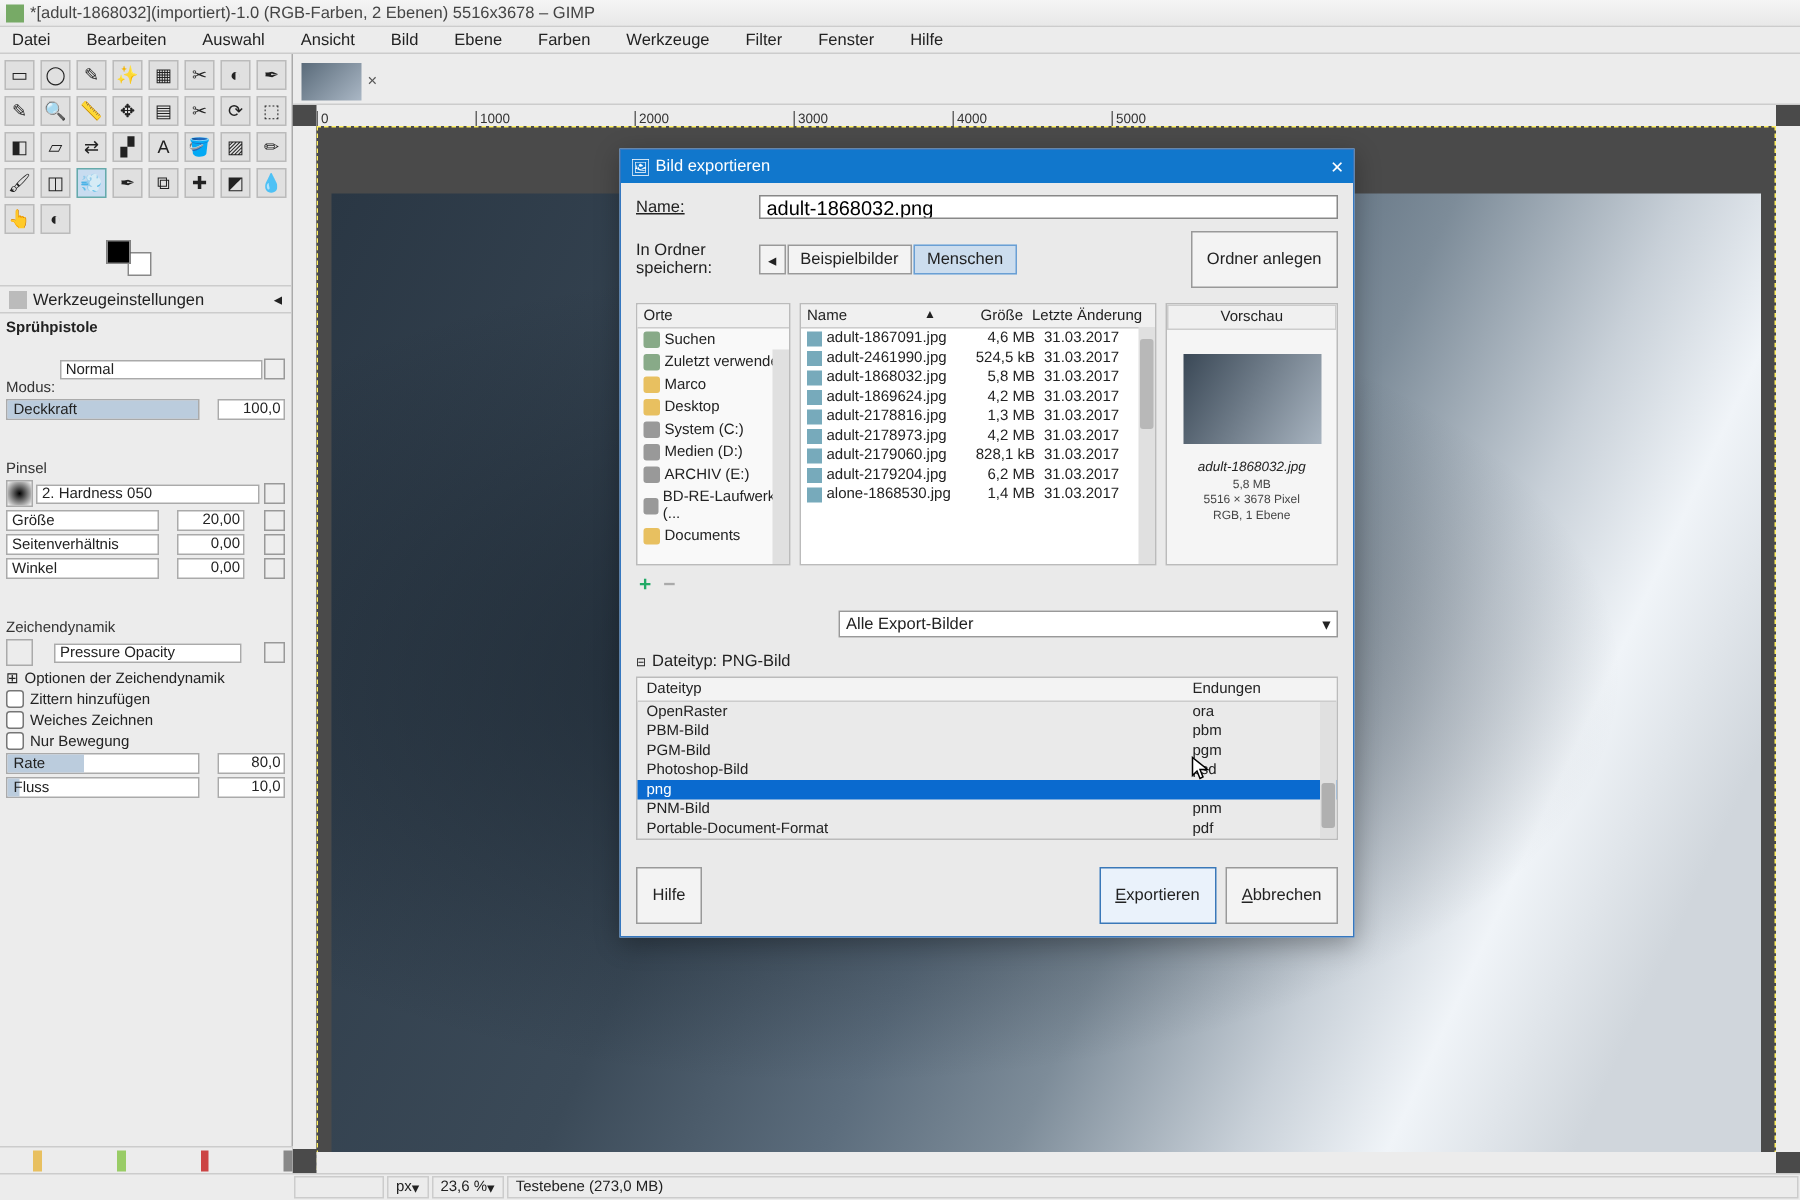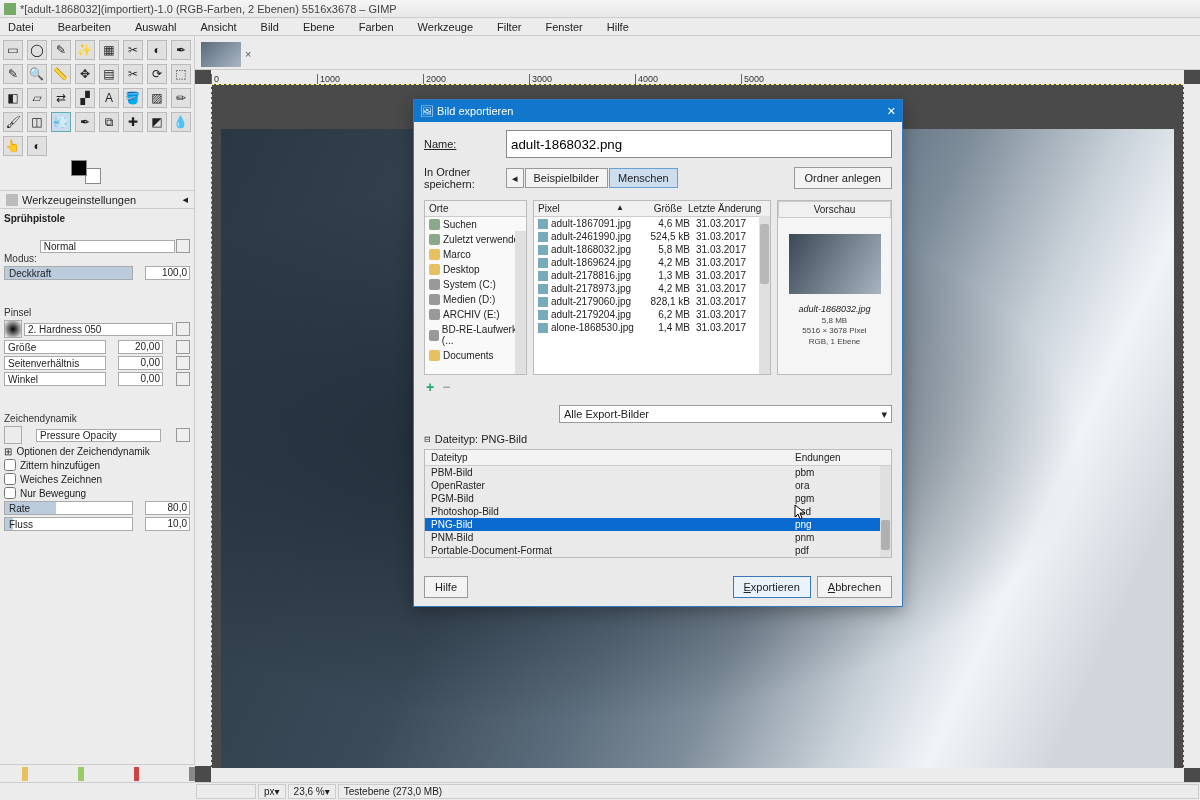--- a/index.html
+++ b/index.html
@@ -61,26 +61,26 @@
 .task-icons{height:18px;display:flex;gap:50px;padding-left:22px;align-items:center;}
 .task-icons .ti{width:14px;height:14px;background:#c90;}
 
 
 .dialog { position:absolute; top:99px; left:413px; width:490px; background:#eaeaea; border:1px solid #3577bf; box-shadow:0 4px 16px rgba(0,0,0,0.3); }
 .dlg-title { background:#1177cc; color:#fff; height:22px; display:flex; align-items:center; padding:0 6px; font-size:11px;}
 .dlg-title .x { margin-left:auto; cursor:default;}
 .dlg-body { padding:8px 10px; }
 .dlg-row { display:flex; align-items:center; margin-bottom:8px; }
 .dlg-label { width:82px; text-decoration:underline; }
-.dlg-input { flex:1; height:28px; border:1px solid #888; background:#fff; padding:0 4px;}
+.dlg-input { flex:1; height:16px; border:1px solid #888; background:#fff; padding:0 4px;}
 .crumb-row { display:flex; align-items:center; margin-bottom:10px;}
 .crumb { border:1px solid #999; padding:2px 8px; margin-right:1px; background:#f3f3f3; height:20px; display:flex;align-items:center;}
 .crumb.first{padding:2px 5px;}
 .crumb.sel { background:#cde; border-color:#6a9fd4;}
-.btn { border:1px solid #999; background:#f3f3f3; padding:3px 10px; height:22px; display:flex;align-items:center;}
+.btn { border:1px solid #999; background:#f3f3f3; padding:3px 10px; height:38px; display:flex;align-items:center;}
 .btn.primary{border:1px solid #3a78b8;background:#eaf2fb;}
 
 .browser { display:flex; gap:6px; }
 .places { width:103px; border:1px solid #bbb; background:#f9f9f9; height:175px; display:flex; flex-direction:column;}
 .places-hd, .files-hd { background:#f0f0f0; border-bottom:1px solid #ccc; padding:2px 4px; font-size:10px; display:flex;}
 .place-item { padding:2px 4px; display:flex; align-items:center; gap:3px; font-size:10px;}
 .place-item .ico{width:11px;height:11px;background:#8a8;border-radius:2px;}
 .place-item .ico.y{background:#e8c060;}
 .place-item .ico.d{background:#999;}
 .places-sb{width:11px;background:#e0e0e0;position:absolute;right:0;top:14px;bottom:0;}
@@ -398,21 +398,21 @@
           </div>
         </div>
         <div class="places-add">
           <span>+</span>
           <span class="minus">−</span>
         </div>
       </div>
 
       <div class="files">
         <div class="files-hd">
-          <span class="col-name">Pixel</span>
+          <span class="col-name">Name</span>
           <span style="font-size:8px">▲</span>
           <span class="col-size">Größe</span>
           <span class="col-date">Letzte Änderung</span>
         </div>
         <div id="files-container">
             <div class="file-item">
               <span class="fico"></span>
               <span class="fn">adult-1867091.jpg</span>
               <span class="fs">4,6 MB</span>
               <span class="fd">31.03.2017</span>
@@ -493,37 +493,36 @@
       <span>Dateityp: PNG-Bild</span>
     </div>
 
     <div class="ft-table">
       <div class="ft-hd">
         <span class="c1">Dateityp</span>
         <span class="c2">Endungen</span>
       </div>
       <div id="ft-container">
           <div class="ft-row">
+            <span class="c1">OpenRaster</span>
+            <span class="c2">ora</span>
+          </div>
+          <div class="ft-row">
             <span class="c1">PBM-Bild</span>
             <span class="c2">pbm</span>
-          </div>
-          <div class="ft-row">
-            <span class="c1">OpenRaster</span>
-            <span class="c2">ora</span>
           </div>
           <div class="ft-row">
             <span class="c1">PGM-Bild</span>
             <span class="c2">pgm</span>
           </div>
           <div class="ft-row">
             <span class="c1">Photoshop-Bild</span>
             <span class="c2">psd</span>
           </div>
           <div class="ft-row sel">
-            <span class="c1">PNG-Bild</span>
             <span class="c2">png</span>
           </div>
           <div class="ft-row">
             <span class="c1">PNM-Bild</span>
             <span class="c2">pnm</span>
           </div>
           <div class="ft-row">
             <span class="c1">Portable-Document-Format</span>
             <span class="c2">pdf</span>
           </div>

